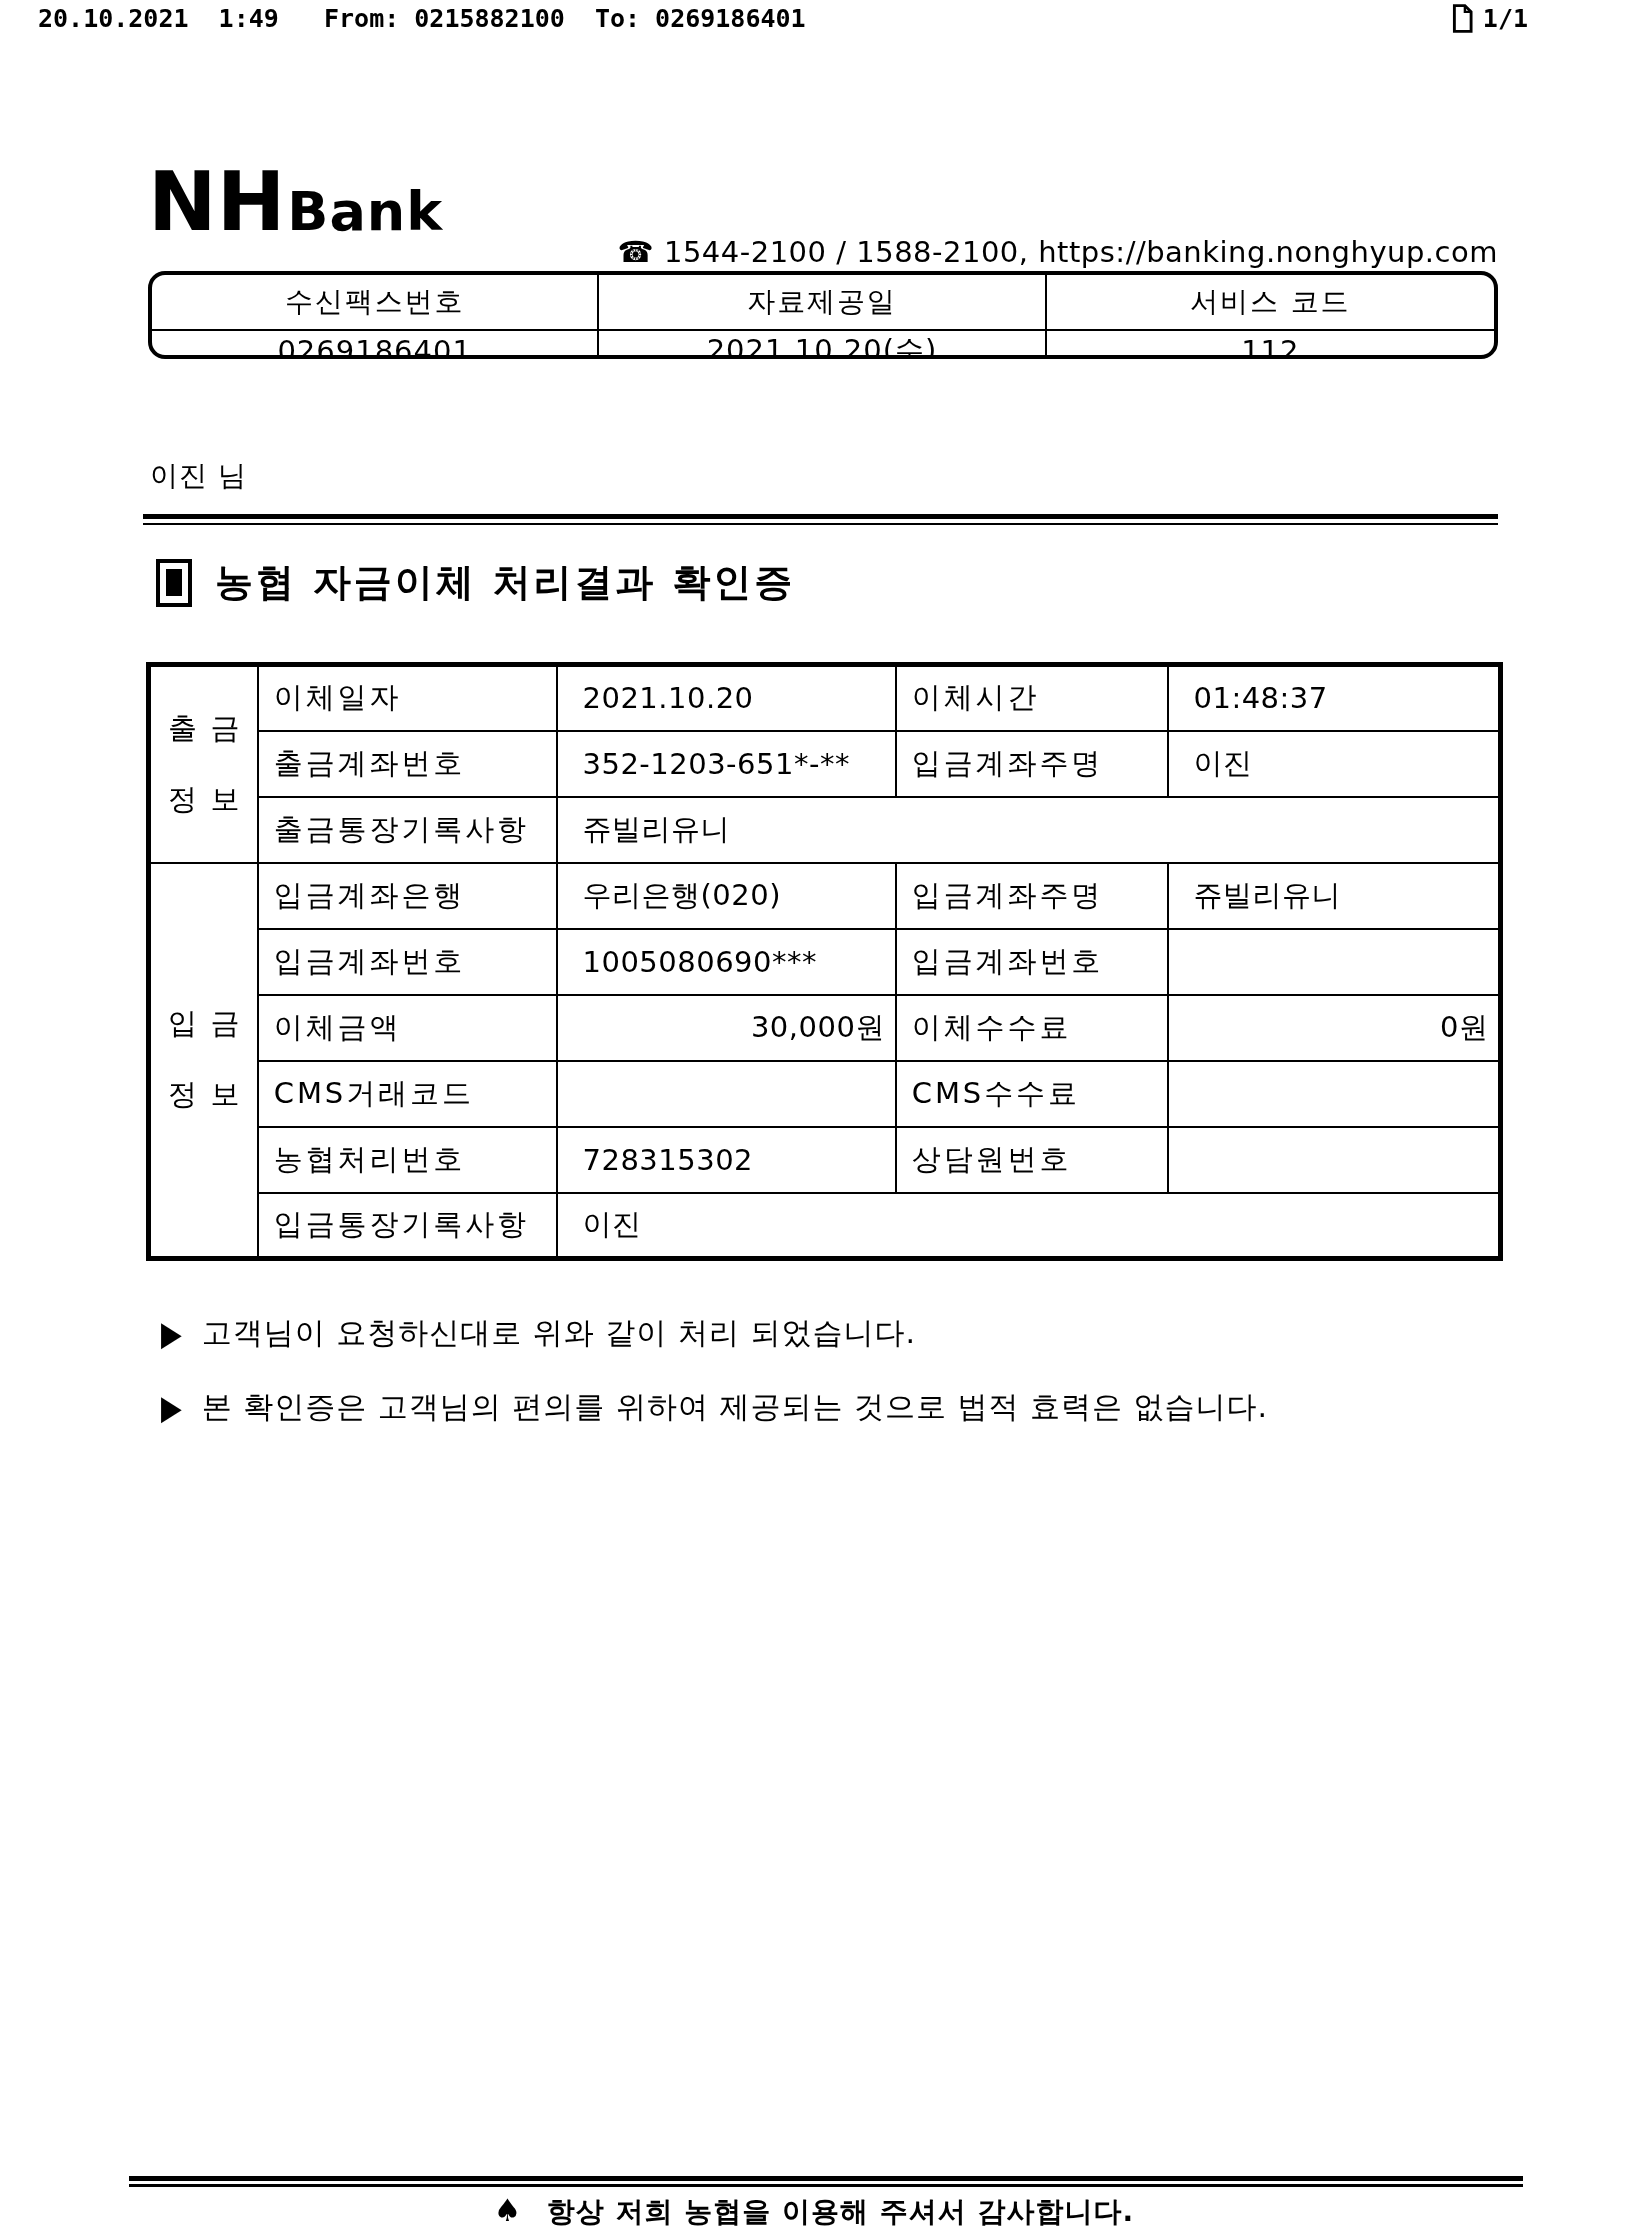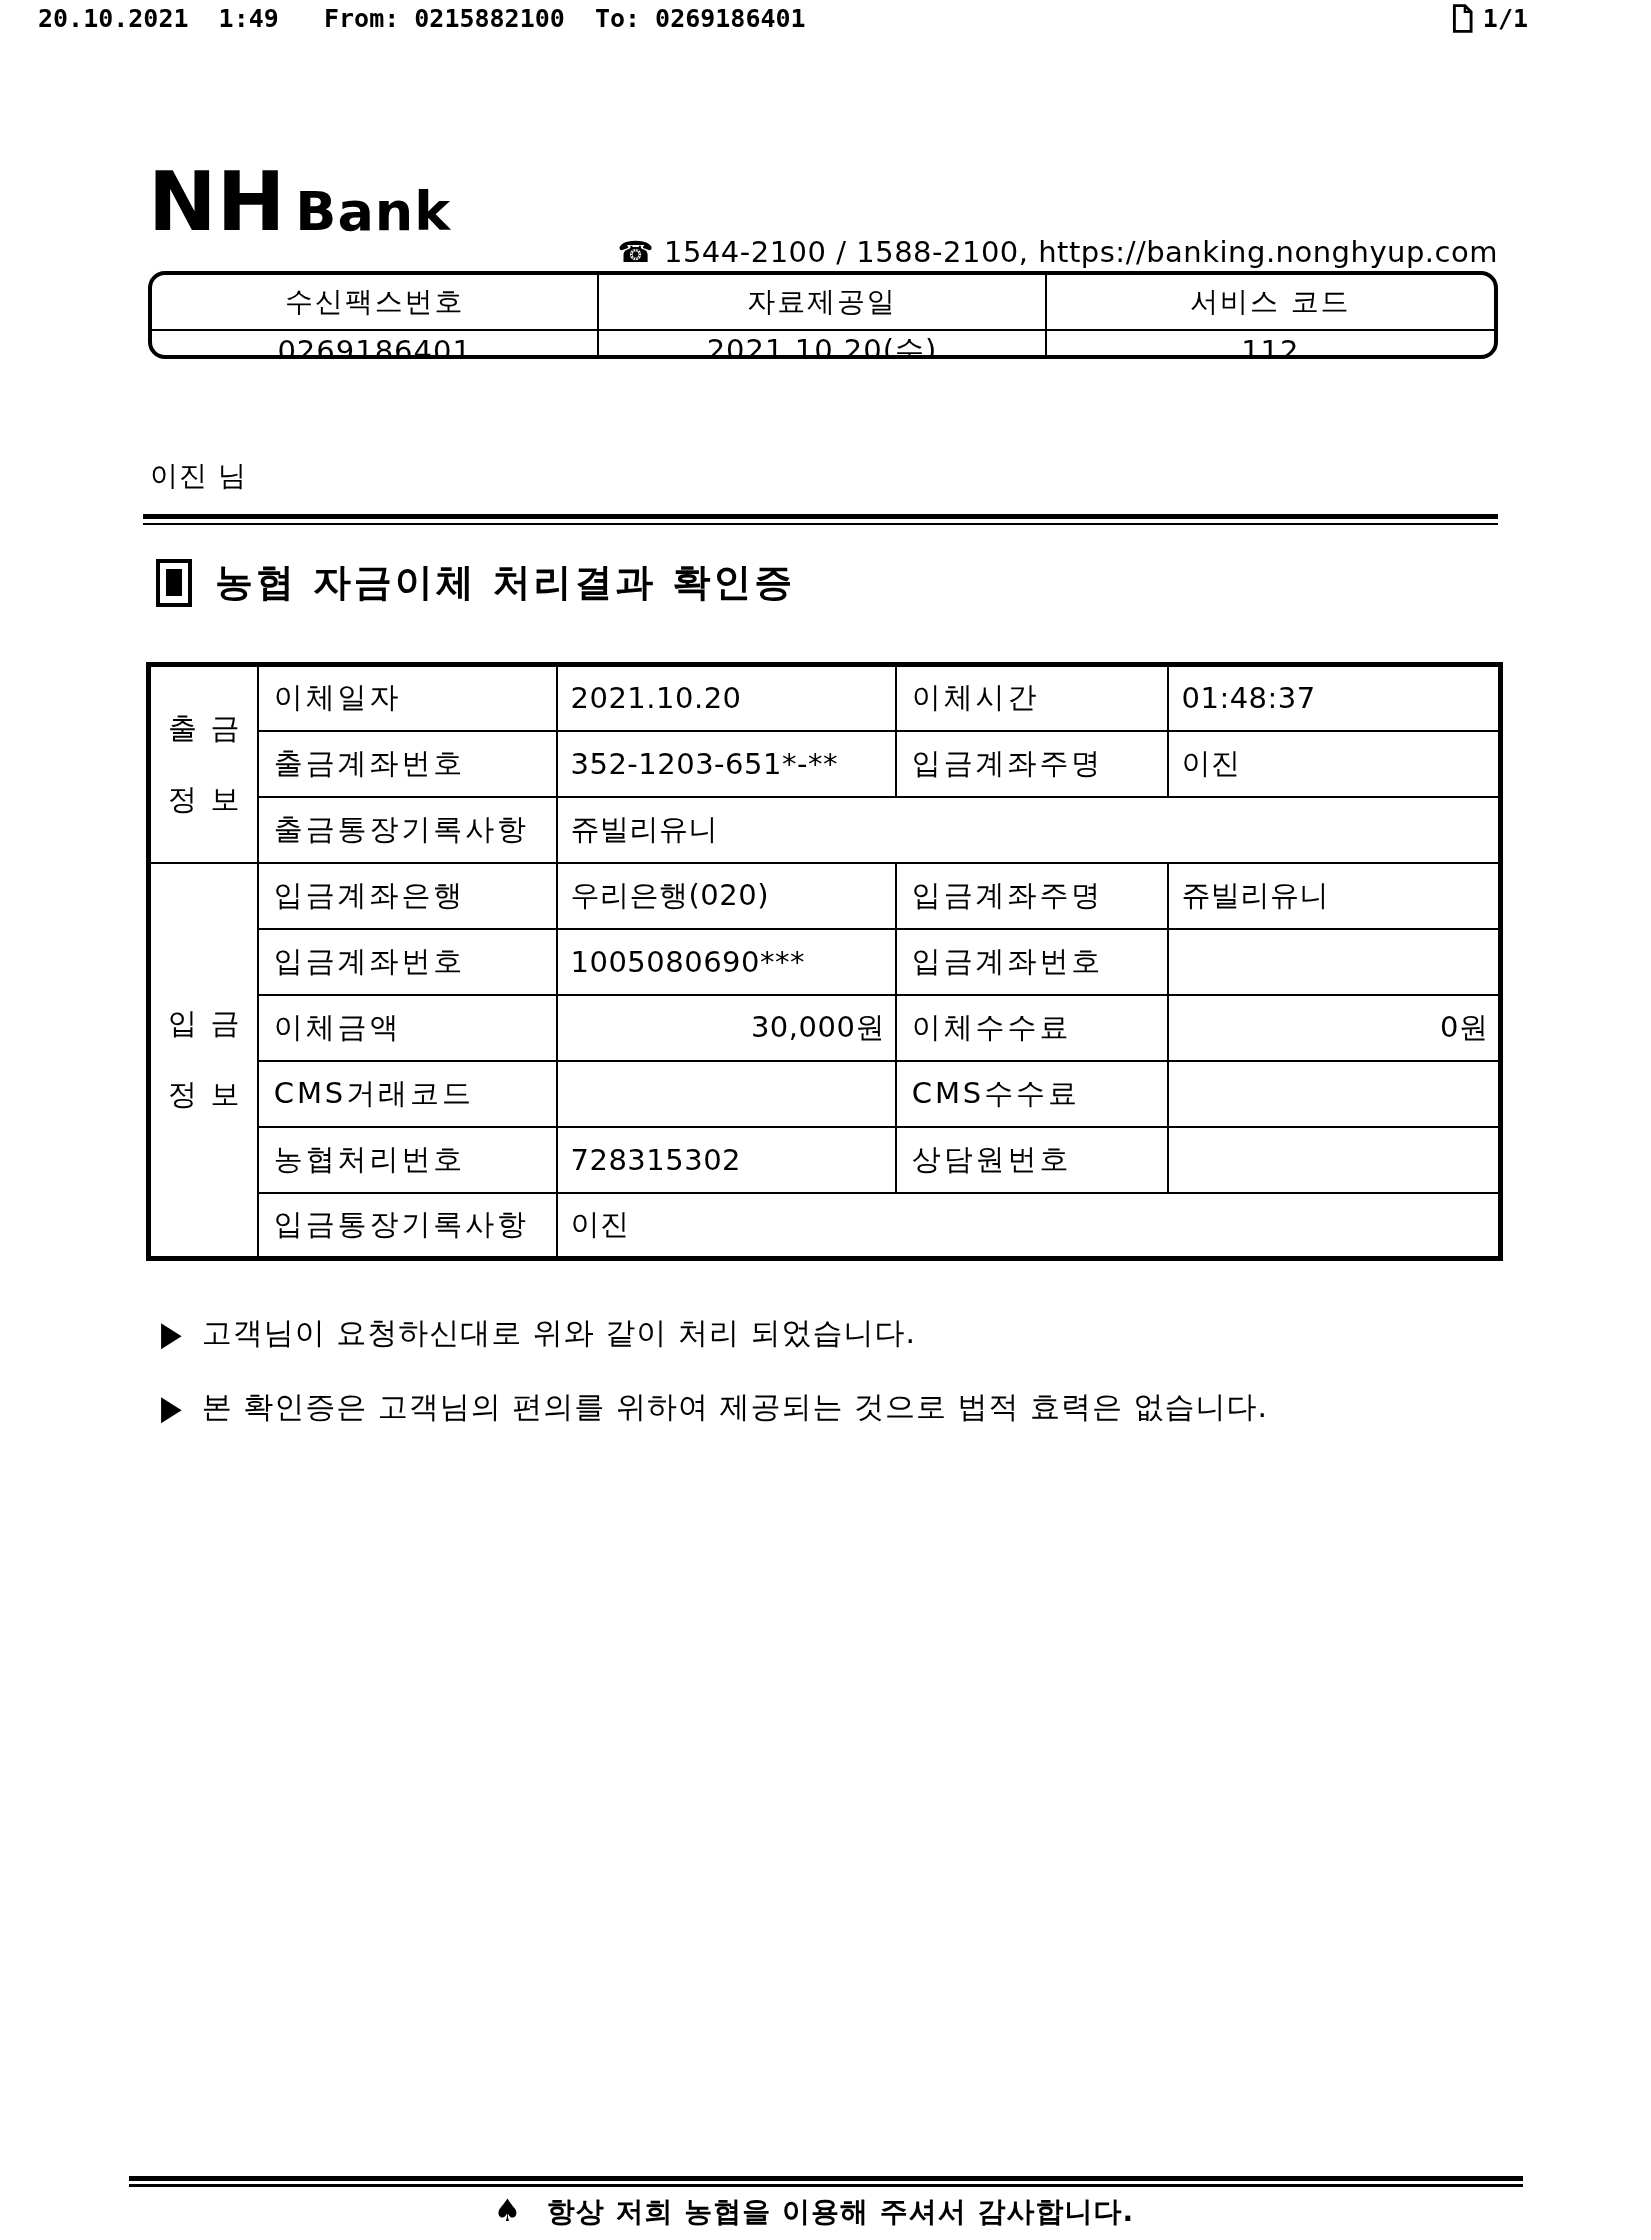--- a/index.html
+++ b/index.html
@@ -15,21 +15,21 @@
     position:absolute; top:3.8px; left:38px; right:124px;
     display:flex; justify-content:space-between; align-items:flex-start;
     font-family:"DejaVu Sans Mono", monospace; font-weight:bold; font-size:25px;
     white-space:pre;
   }
   .page-indicator { display:flex; align-items:center; gap:9.6px; }
 
   
   .logo { position:absolute; left:148px; top:161px; display:flex; align-items:baseline; }
   .logo .nh { font-size:82px; font-weight:bold; letter-spacing:0px; line-height:1; }
-  .logo .bank { font-size:54px; font-weight:600; letter-spacing:1px; line-height:1; margin-left:10px; }
+  .logo .bank { font-size:54px; font-weight:600; letter-spacing:1px; line-height:1; margin-left:2px; }
 
   .contact-line {
     position:absolute; left:148px; top:235px; width:1350px;
     text-align:right; font-size:29px; letter-spacing:0.5px;
   }
 
   
   .info-table {
     position:absolute; left:148px; top:271px; width:1350px; height:88px;
     border:4.8px solid #000; border-radius:17px; overflow:hidden;
@@ -61,21 +61,21 @@
   table.transfer td {
     border:2.9px solid #000; height:66px; vertical-align:middle;
     font-size:29px; overflow:hidden;
   }
   td.sec {
     text-align:center; font-size:30px;
   }
   td.sec .secline { letter-spacing:13.4px; margin-right:-13.4px; }
   td.sec .secline + .secline { margin-top:31px; }
   td.lbl { padding-left:15.3px; letter-spacing:2.9px; }
-  td.val { padding-left:13px; letter-spacing:0.5px; }
+  td.val { padding-left:25px; letter-spacing:0.5px; }
   td.val.num { text-align:right; padding-right:9.6px; padding-left:0; }
 
   
   .notes { position:absolute; left:161px; top:1313px; }
   .note { display:flex; align-items:center; gap:19px; font-size:30px; letter-spacing:1px; }
   .note + .note { margin-top:32.5px; }
   .note .arrow { font-size:27px; line-height:1; transform:scaleY(1.25); }
 
   
   .footer-rule { position:absolute; left:129px; top:2176px; width:1394px; }

